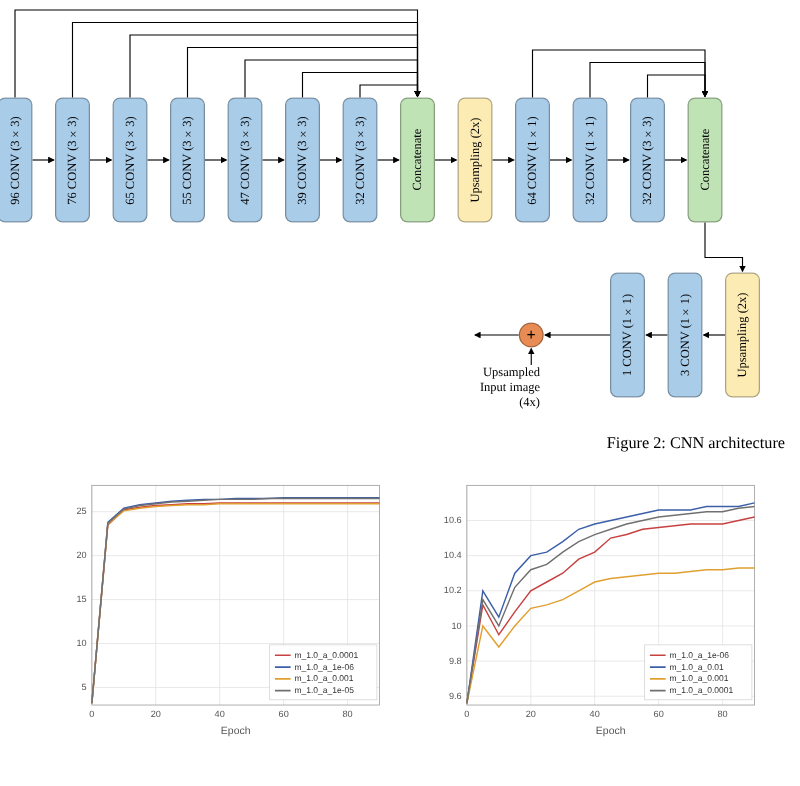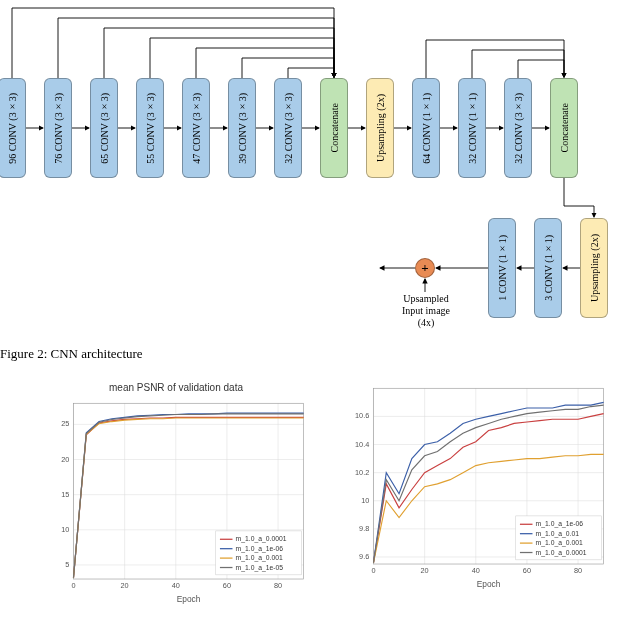--- a/index.html
+++ b/index.html
@@ -10,21 +10,21 @@
   
   .block { position: absolute; width: 28px; height: 100px; border-radius: 6px; border: 1px solid rgba(0,0,0,0.3); display: flex; align-items: center; justify-content: center; }
   .block span { writing-mode: vertical-rl; transform: rotate(180deg); font-size: 10px; text-align: center; white-space: nowrap; }
   .blue { background: #a9cce9; }
   .green { background: #bfe3b4; }
   .yellow { background: #fdebb4; }
   
   .plus { position: absolute; width: 20px; height: 20px; border-radius: 50%; background: #e88b54; border: 1px solid rgba(0,0,0,0.3); display: flex; align-items: center; justify-content: center; font-size: 13px; font-weight: bold; }
   .plus-label { position: absolute; font-size: 10px; text-align: center; line-height: 1.2; }
   
-  .fig-caption { text-align: left; font-size: 13px; margin: 6px 12px 20px 0; }
+  .fig-caption { text-align: right; font-size: 13px; margin: 6px 12px 20px 0; }
   
   .charts-row { display: flex; gap: 28px; padding: 0 28px 0 40px; }
   .chart-wrap { flex: 1; }
   .chart-title { font-family: Arial, sans-serif; font-size: 10px; text-align: center; color: #333; margin-bottom: 4px; }
   .chart-svg { width: 100%; height: auto; }
   .axis-label { font-family: Arial, sans-serif; font-size: 8px; fill: #555; }
   .tick-label { font-family: Arial, sans-serif; font-size: 7px; fill: #555; }
   .legend-text { font-family: Arial, sans-serif; font-size: 6.5px; fill: #333; }
 </style>
 </head>
@@ -114,28 +114,27 @@
         <span>Upsampling (2x)</span>
       </div>
       <div class="block blue" style="left: 534px; top: 218px;">
         <span>3 CONV (1×1)</span>
       </div>
       <div class="block blue" style="left: 488px; top: 218px;">
         <span>1 CONV (1×1)</span>
       </div>
     </div>
   <div class="plus" style="left:415px;top:258px;">+</div>
-  <div class="plus-label" style="left:398px;top:293px;width:56px;" id="plus-label">Upsampled<br>Input image<br>(4x)</div>
+  <div class="plus-label" style="left:376px;top:293px;width:56px;text-align:right;" id="plus-label">Upsampled<br>Input image<br>(4x)</div>
 </div>
 
 <div class="fig-caption">Figure 2: CNN architecture</div>
 
 <div class="charts-row">
   <div class="chart-wrap">
-    <div class="chart-title">mean PSNR of validation data</div>
     <svg class="chart-svg" viewBox="0 0 260 200" id="chart0">
         <line x1="32" y1="6" x2="32" y2="174" stroke="#ddd" stroke-width="0.5"></line>
         <text x="32" y="183" text-anchor="middle" class="tick-label">0</text>
         <line x1="80.88888888888889" y1="6" x2="80.88888888888889" y2="174" stroke="#ddd" stroke-width="0.5"></line>
         <text x="80.88888888888889" y="183" text-anchor="middle" class="tick-label">20</text>
         <line x1="129.77777777777777" y1="6" x2="129.77777777777777" y2="174" stroke="#ddd" stroke-width="0.5"></line>
         <text x="129.77777777777777" y="183" text-anchor="middle" class="tick-label">40</text>
         <line x1="178.66666666666666" y1="6" x2="178.66666666666666" y2="174" stroke="#ddd" stroke-width="0.5"></line>
         <text x="178.66666666666666" y="183" text-anchor="middle" class="tick-label">60</text>
         <line x1="227.55555555555554" y1="6" x2="227.55555555555554" y2="174" stroke="#ddd" stroke-width="0.5"></line>

